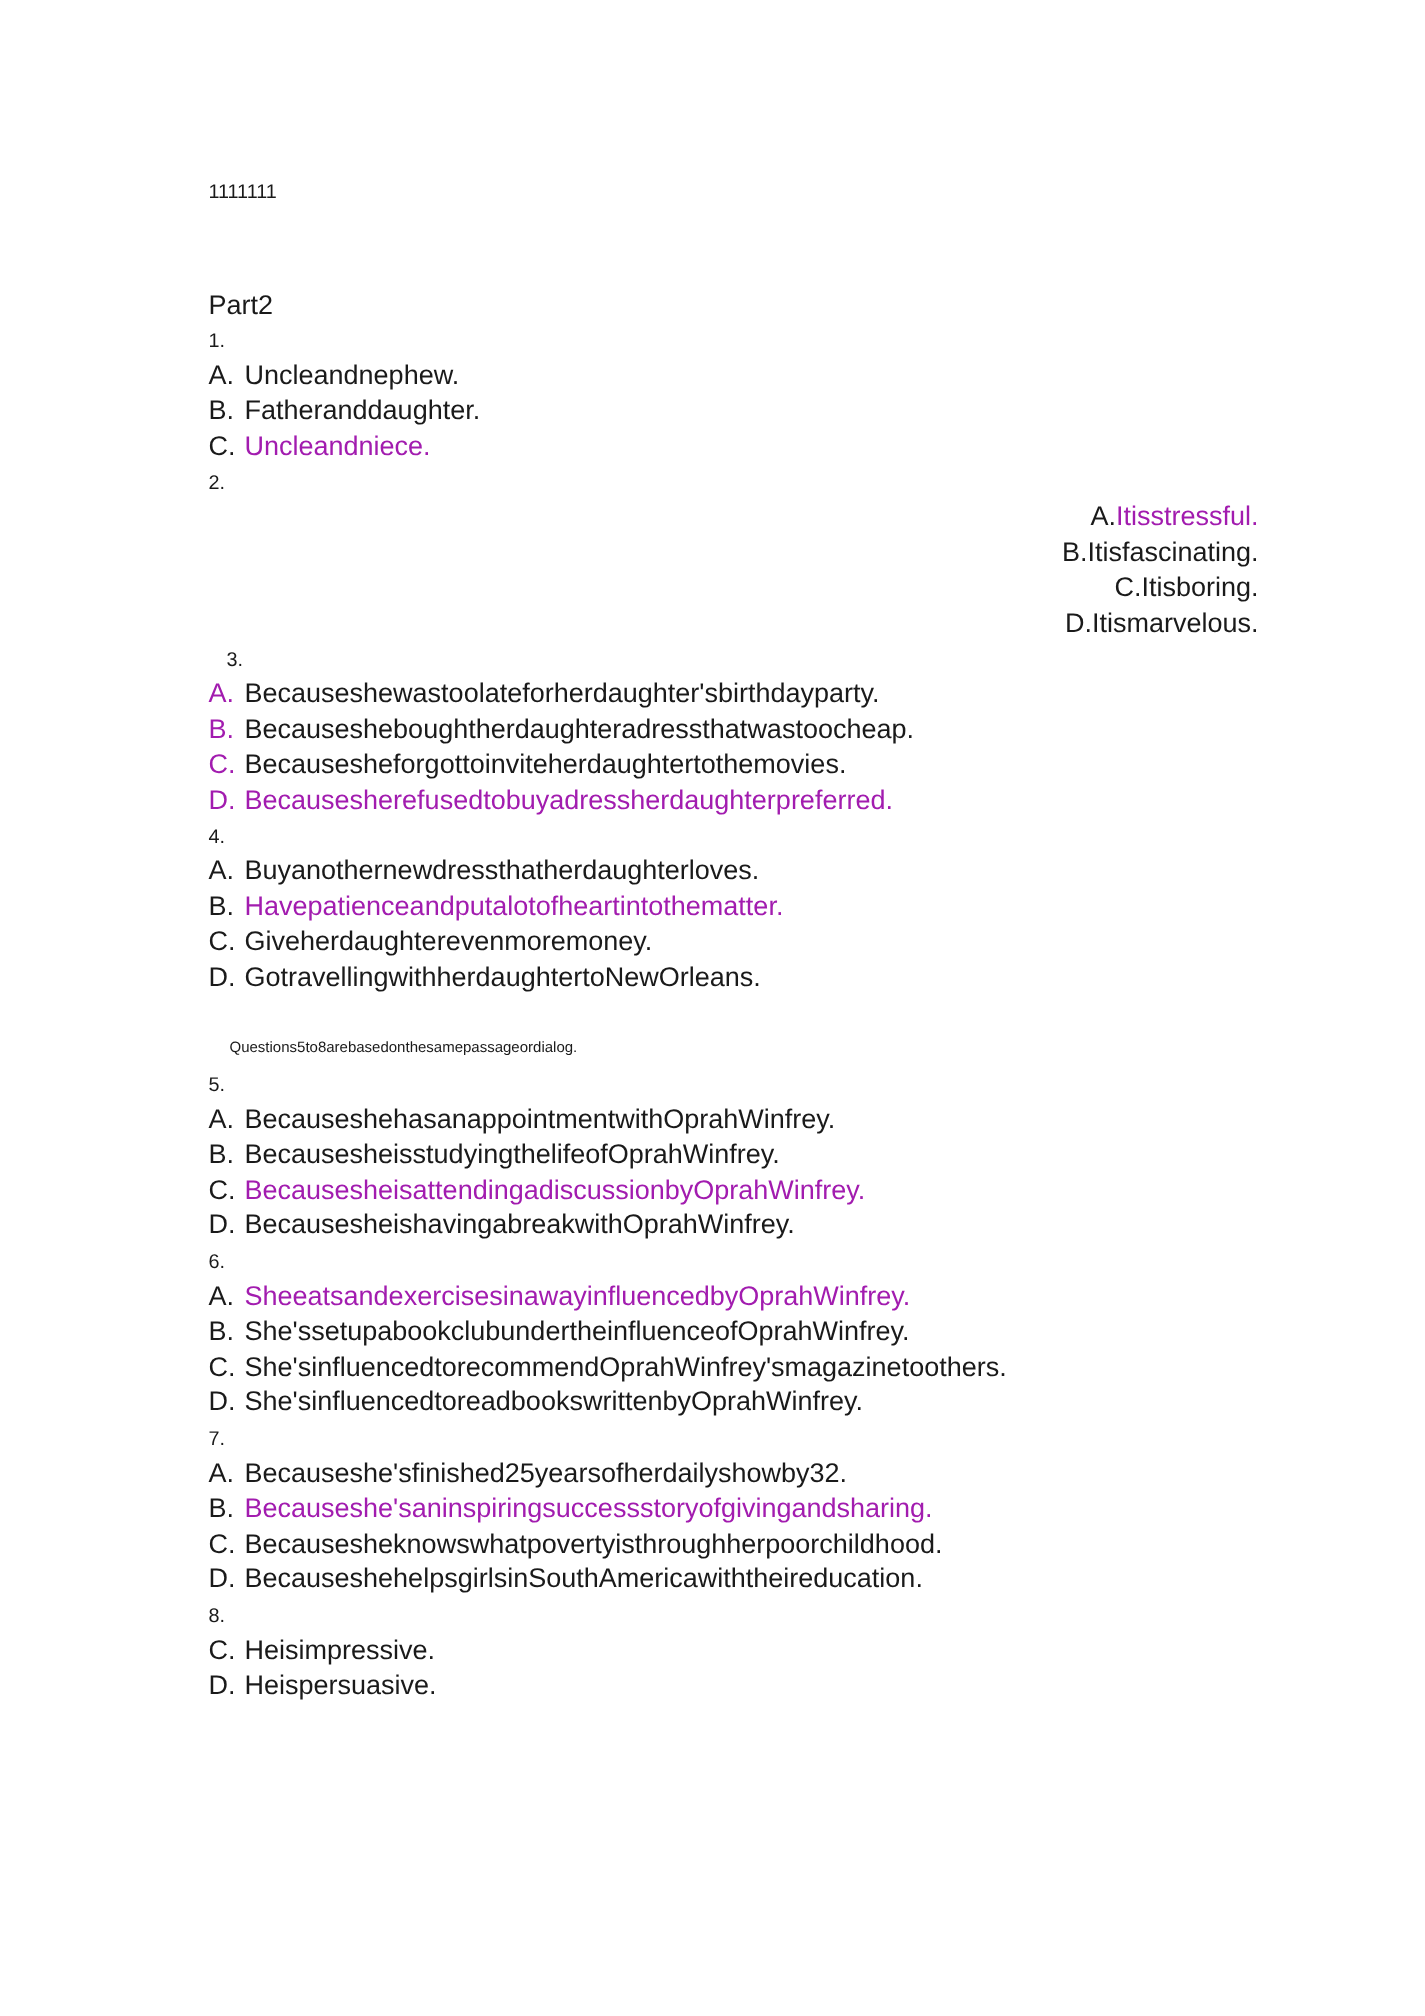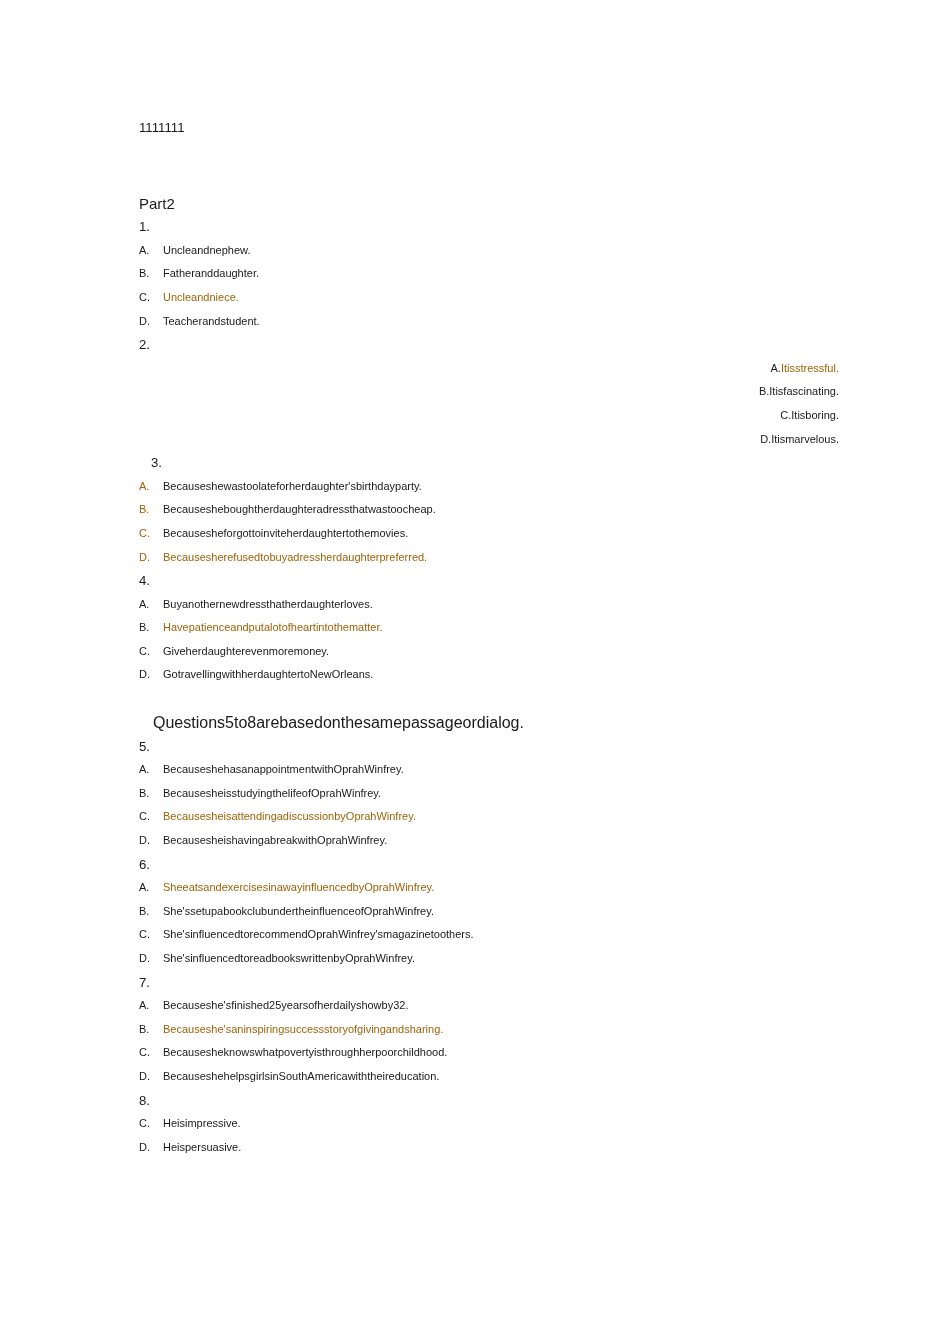--- a/index.html
+++ b/index.html
@@ -21,44 +21,44 @@
     left: 139px;
     top: 116px;
     width: 700px;
   }
   .header-line {
     font-size: 13.2px;
     line-height: 23.6px;
     margin-bottom: 52px;
   }
   .part-title {
-    font-size: 15px;
+    font-size: 18px;
     line-height: 23.6px;
     margin-top: 29px;
   }
   .qnum {
     font-size: 13.2px;
     line-height: 23.6px;
   }
   .qnum.indent-1 { padding-left: 12px; }
   .opt {
     display: block;
-    font-size: 11px;
+    font-size: 18px;
     line-height: 23.6px;
     white-space: pre;
   }
   .opt.indent-1 { padding-left: 13px; text-align: right; }
   .opt .letter {
     display: inline-block;
     width: 24px;
   }
-  .red { color: #a16207; }
+  .red { color: #a21caf; }
   .black { color: #1a1a1a; }
   .passage-note {
-    font-size: 16px;
+    font-size: 10px;
     line-height: 23.6px;
     padding-left: 14px;
     white-space: pre;
   }
   .gap-block { height: 24px; }
 </style>
 </head>
 <body>
 
 <div class="page">
@@ -66,21 +66,20 @@
 
     <div class="header-line">1111111</div>
 
     <div class="part-title">Part2</div>
 
     <div id="questions-container">
         <div class="qnum">1.</div>
         <div class="opt"><span class="letter black">A.</span><span class="black">Uncleandnephew.</span></div>
         <div class="opt"><span class="letter black">B.</span><span class="black">Fatheranddaughter.</span></div>
         <div class="opt"><span class="letter black">C.</span><span class="red">Uncleandniece.</span></div>
-        <div class="opt"><span class="letter black">D.</span><span class="black">Teacherandstudent.</span></div>
         <div class="qnum">2.</div>
         <div class="opt indent-1"><span class="letter black">A.</span><span class="red">Itisstressful.</span></div>
         <div class="opt indent-1"><span class="letter black">B.</span><span class="black">Itisfascinating.</span></div>
         <div class="opt indent-1"><span class="letter black">C.</span><span class="black">Itisboring.</span></div>
         <div class="opt indent-1"><span class="letter black">D.</span><span class="black">Itismarvelous.</span></div>
         <div class="qnum indent-1">3.</div>
         <div class="opt"><span class="letter red">A.</span><span class="black">Becauseshewastoolateforherdaughter'sbirthdayparty.</span></div>
         <div class="opt"><span class="letter red">B.</span><span class="black">Becausesheboughtherdaughteradressthatwastoocheap.</span></div>
         <div class="opt"><span class="letter red">C.</span><span class="black">Becausesheforgottoinviteherdaughtertothemovies.</span></div>
         <div class="opt"><span class="letter red">D.</span><span class="red">Becausesherefusedtobuyadressherdaughterpreferred.</span></div>

